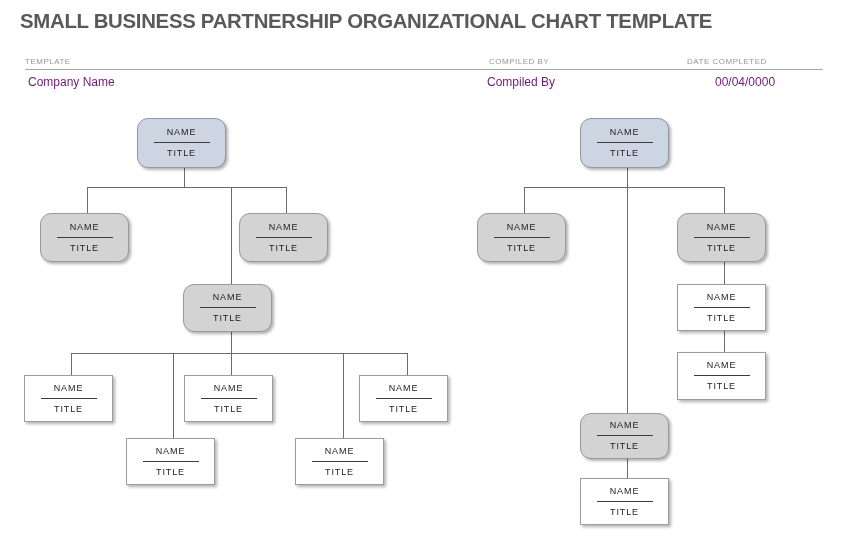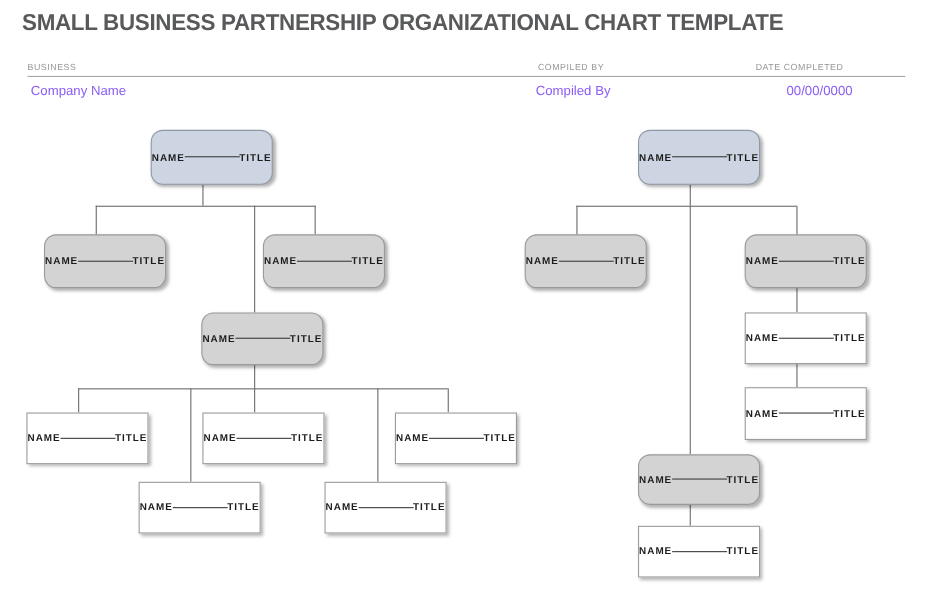--- a/index.html
+++ b/index.html
@@ -38,36 +38,35 @@
     left: 25px;
     top: 69px;
     width: 798px;
     height: 1px;
     background: #a6a6a6;
   }
   .meta-value {
     position: absolute;
     top: 75px;
     font-size: 12px;
-    color: #8b5cf6;
+    color: #701a75;
     white-space: nowrap;
   }
 
   
   .node {
     position: absolute;
-    width: 111px;
+    width: 89px;
     box-sizing: border-box;
     display: flex;
-    flex-direction: row;
+    flex-direction: column;
     align-items: center;
     justify-content: center;
     text-align: center;
     box-shadow: 2px 2px 3px rgba(0,0,0,0.30);
-    font-weight: bold;
   }
   .node.rounded { border-radius: 11px; }
   .node.accent { background: #ccd5e1; border: 1px solid #8f98a6; }
   .node.gray   { background: #d3d3d3; border: 1px solid #9a9a9a; }
   .node.white  { background: #ffffff; border: 1px solid #9c9c9c; }
   .node-name, .node-title {
     font-size: 9px;
     letter-spacing: 0.9px;
     color: #1c1c1c;
     line-height: 1;
@@ -83,27 +82,27 @@
   .vline { position: absolute; width: 1px; background: #6b6b6b; }
   .hline { position: absolute; height: 1px; background: #6b6b6b; }
 </style>
 </head>
 <body>
 
 <div id="page">
 
   <div class="doc-title">SMALL BUSINESS PARTNERSHIP ORGANIZATIONAL CHART TEMPLATE</div>
 
-  <div class="meta-label" style="left:25px">BUSINESS</div>
+  <div class="meta-label" style="left:25px">TEMPLATE</div>
   <div class="meta-label" style="left:489px">COMPILED BY</div>
   <div class="meta-label" style="left:687px">DATE COMPLETED</div>
   <div class="meta-rule"></div>
   <div class="meta-value" style="left:28px">Company Name</div>
   <div class="meta-value" style="left:487px">Compiled By</div>
-  <div class="meta-value" style="left:715px">00/00/0000</div>
+  <div class="meta-value" style="left:715px">00/04/0000</div>
 
   <div class="vline" style="left:184px;top:168px;height:19px"></div>
   <div class="hline" style="left:87px;top:187px;width:200px"></div>
   <div class="vline" style="left:87px;top:187px;height:26px"></div>
   <div class="vline" style="left:286px;top:187px;height:26px"></div>
   <div class="vline" style="left:231px;top:187px;height:97px"></div>
   <div class="vline" style="left:231px;top:332px;height:21px"></div>
   <div class="hline" style="left:71px;top:353px;width:336px"></div>
   <div class="vline" style="left:71px;top:353px;height:22px"></div>
   <div class="vline" style="left:173px;top:353px;height:85px"></div>

